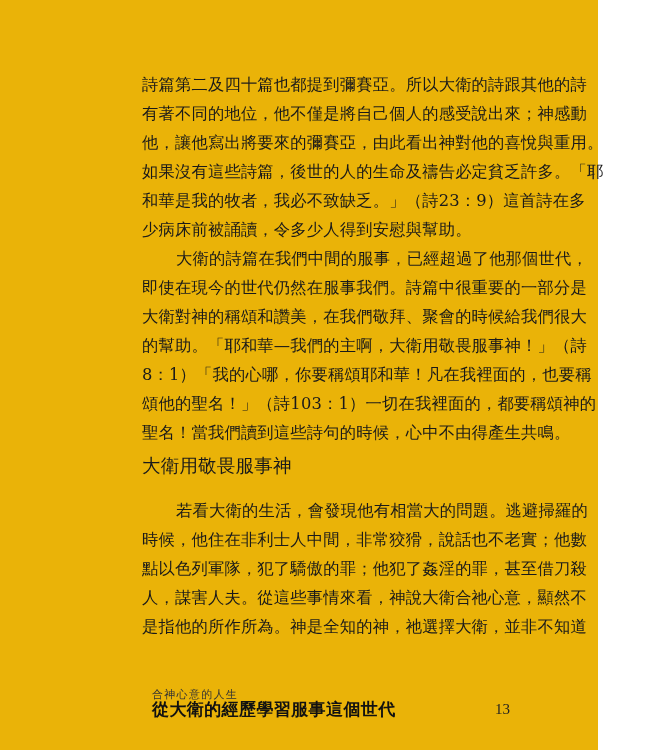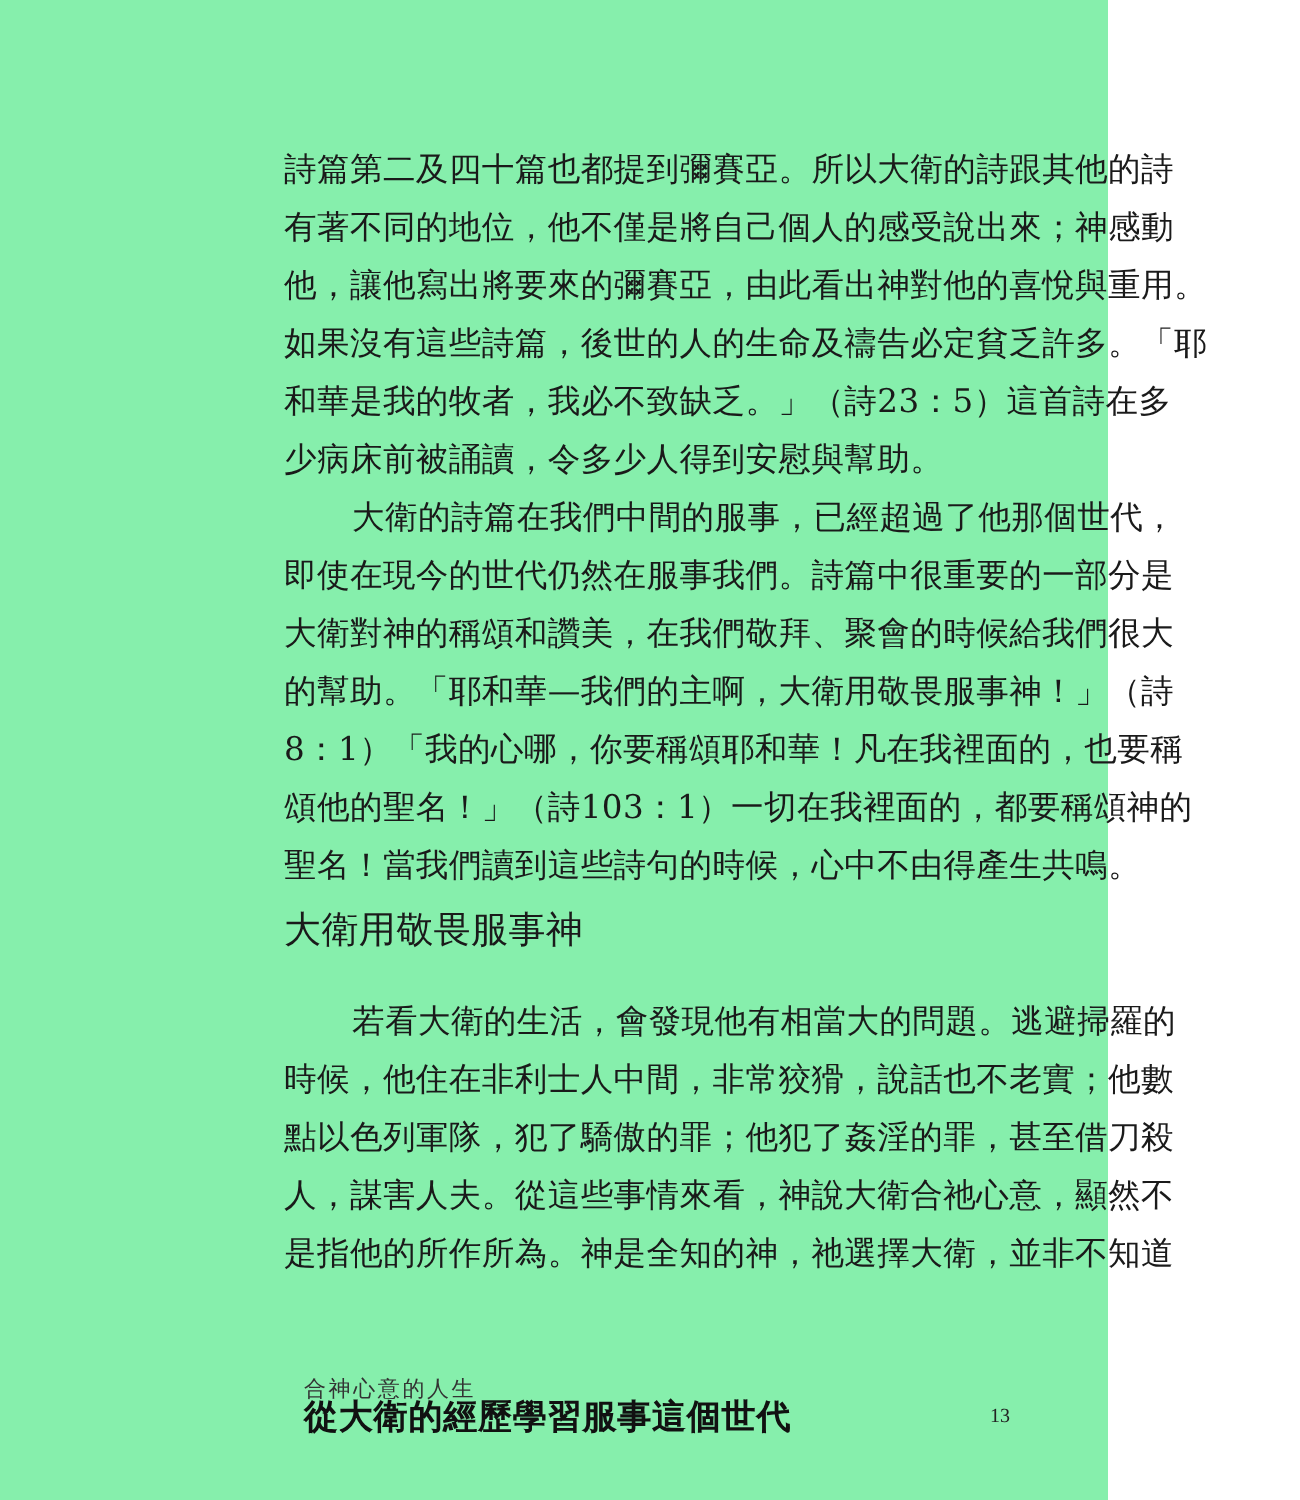--- a/index.html
+++ b/index.html
@@ -11,22 +11,22 @@
       width: 650px;
       height: 750px;
       position: relative;
       overflow: hidden;
       color: #1a1a1a;
       font-family: "DejaVu Serif", "Liberation Serif", serif;
     }
     .page {
       position: absolute;
       left: 0; top: 0;
-      width: 554px; height: 750px;
-      background: #86efac;
+      width: 598px; height: 750px;
+      background: #eab308;
     }
     .text-block {
       position: absolute;
       left: 142px;
       width: 372px;
     }
     .line {
       display: block;
       height: 29px;
       line-height: 29px;
@@ -72,37 +72,37 @@
       font-size: 17px;
       line-height: 15px;
       font-weight: bold;
       color: #111;
       letter-spacing: 0.4px;
     }
     .page-number {
       position: absolute;
       left: 495px;
       top: 700px;
-      font-size: 10px;
+      font-size: 15px;
       line-height: 18px;
       font-family: "Liberation Serif", "DejaVu Serif", serif;
       color: #222;
     }
   </style>
 </head>
 <body>
 
 <div class="page">
 
   <div class="text-block" id="block1">
     <span class="line">詩篇第二及四十篇也都提到彌賽亞。所以大衛的詩跟其他的詩</span>
     <span class="line">有著不同的地位，他不僅是將自己個人的感受說出來；神感動</span>
     <span class="line">他，讓他寫出將要來的彌賽亞，由此看出神對他的喜悅與重用。</span>
     <span class="line">如果沒有這些詩篇，後世的人的生命及禱告必定貧乏許多。「耶</span>
-    <span class="line">和華是我的牧者，我必不致缺乏。」（詩23：5）這首詩在多</span>
+    <span class="line">和華是我的牧者，我必不致缺乏。」（詩23：9）這首詩在多</span>
     <span class="line last">少病床前被誦讀，令多少人得到安慰與幫助。</span>
   </div>
 
   <div class="text-block" id="block2">
     <span class="line indent">大衛的詩篇在我們中間的服事，已經超過了他那個世代，</span>
     <span class="line">即使在現今的世代仍然在服事我們。詩篇中很重要的一部分是</span>
     <span class="line">大衛對神的稱頌和讚美，在我們敬拜、聚會的時候給我們很大</span>
     <span class="line">的幫助。「耶和華—我們的主啊，大衛用敬畏服事神！」（詩</span>
     <span class="line">8：1）「我的心哪，你要稱頌耶和華！凡在我裡面的，也要稱</span>
     <span class="line">頌他的聖名！」（詩103：1）一切在我裡面的，都要稱頌神的</span>

